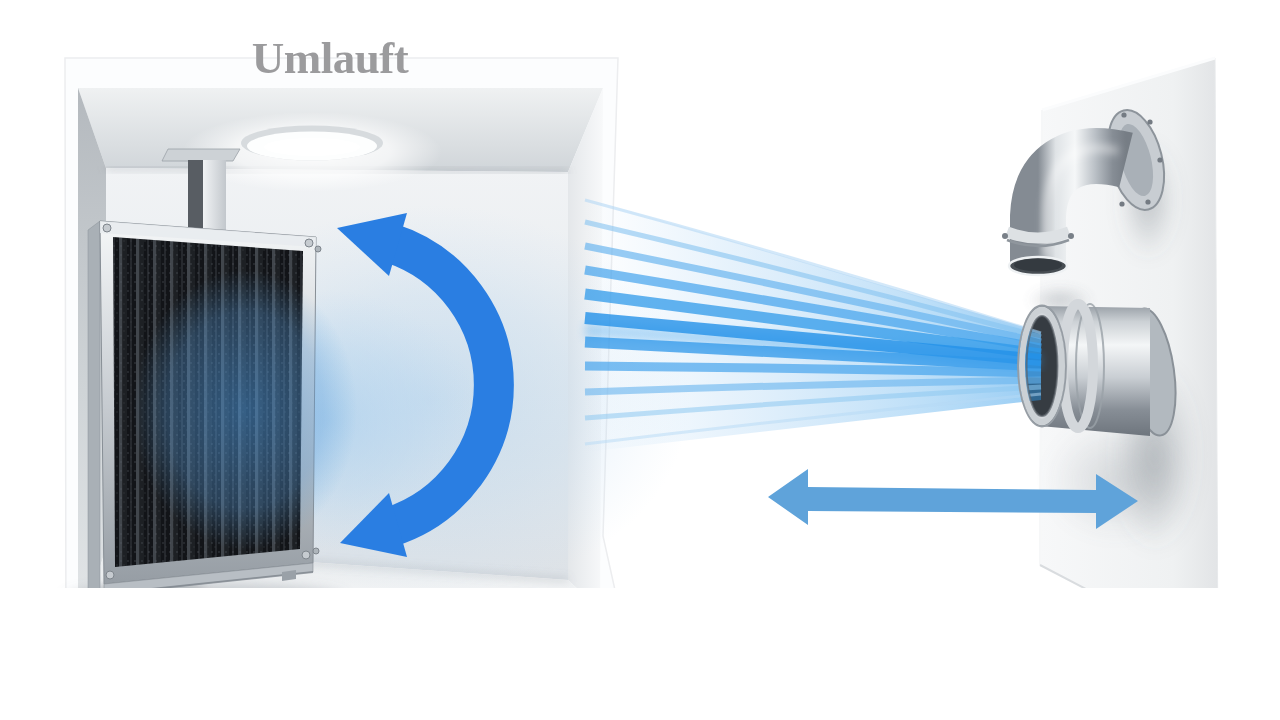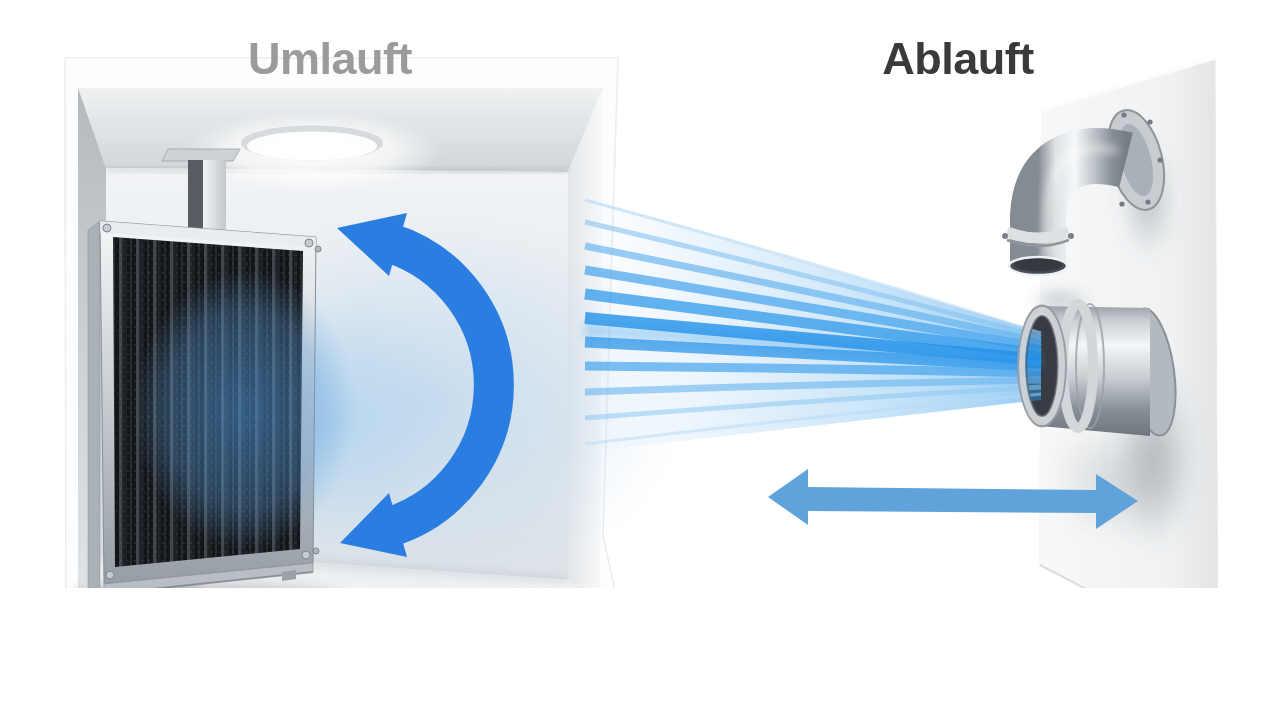--- a/index.html
+++ b/index.html
@@ -1,17 +1,17 @@
 <!DOCTYPE html>
 <html><head>
 <meta charset="utf-8">
 <style>
   html,body{margin:0;padding:0;background:#ffffff;}
   .stage{position:relative;width:1280px;height:588px;background:#ffffff;overflow:hidden;
-         font-family:Liberation Sans, sans-serif;}
+         font-family:Liberation Serif, serif;}
   .stage svg{position:absolute;left:0;top:0;}
   .mode-label{position:absolute;top:36px;width:300px;text-align:center;
               font-weight:700;font-size:45px;letter-spacing:-0.5px;line-height:1.0;
               user-select:none;}
   #umluft-label{left:180px;color:#9b9b9d;}
   #abluft-label{left:808px;color:#3a3a3c;}
 </style>
 </head>
 <body>
 
@@ -237,15 +237,14 @@
   <g>
     <ellipse cx="1042" cy="366" rx="20" ry="56" fill="none" stroke="#ccd1d5" stroke-width="6"></ellipse>
     <ellipse cx="1042" cy="366" rx="24" ry="60.5" fill="none" stroke="#969da4" stroke-width="1.8"></ellipse>
     <ellipse cx="1042" cy="366" rx="15.5" ry="50" fill="none" stroke="#596067" stroke-width="2" opacity="0.7"></ellipse>
   </g>
 
   <polygon points="768,497 808,469 808,487 1096,490 1096,474 1138,501 1096,529 1096,513 808,511 808,525" fill="#5fa3da"></polygon>
 </svg>
 
 <div class="mode-label" id="umluft-label">Umlauft</div>
-<div class="mode-label" id="abluft-label">Ablauft</div>
 
 </div>
 
 </body></html>

